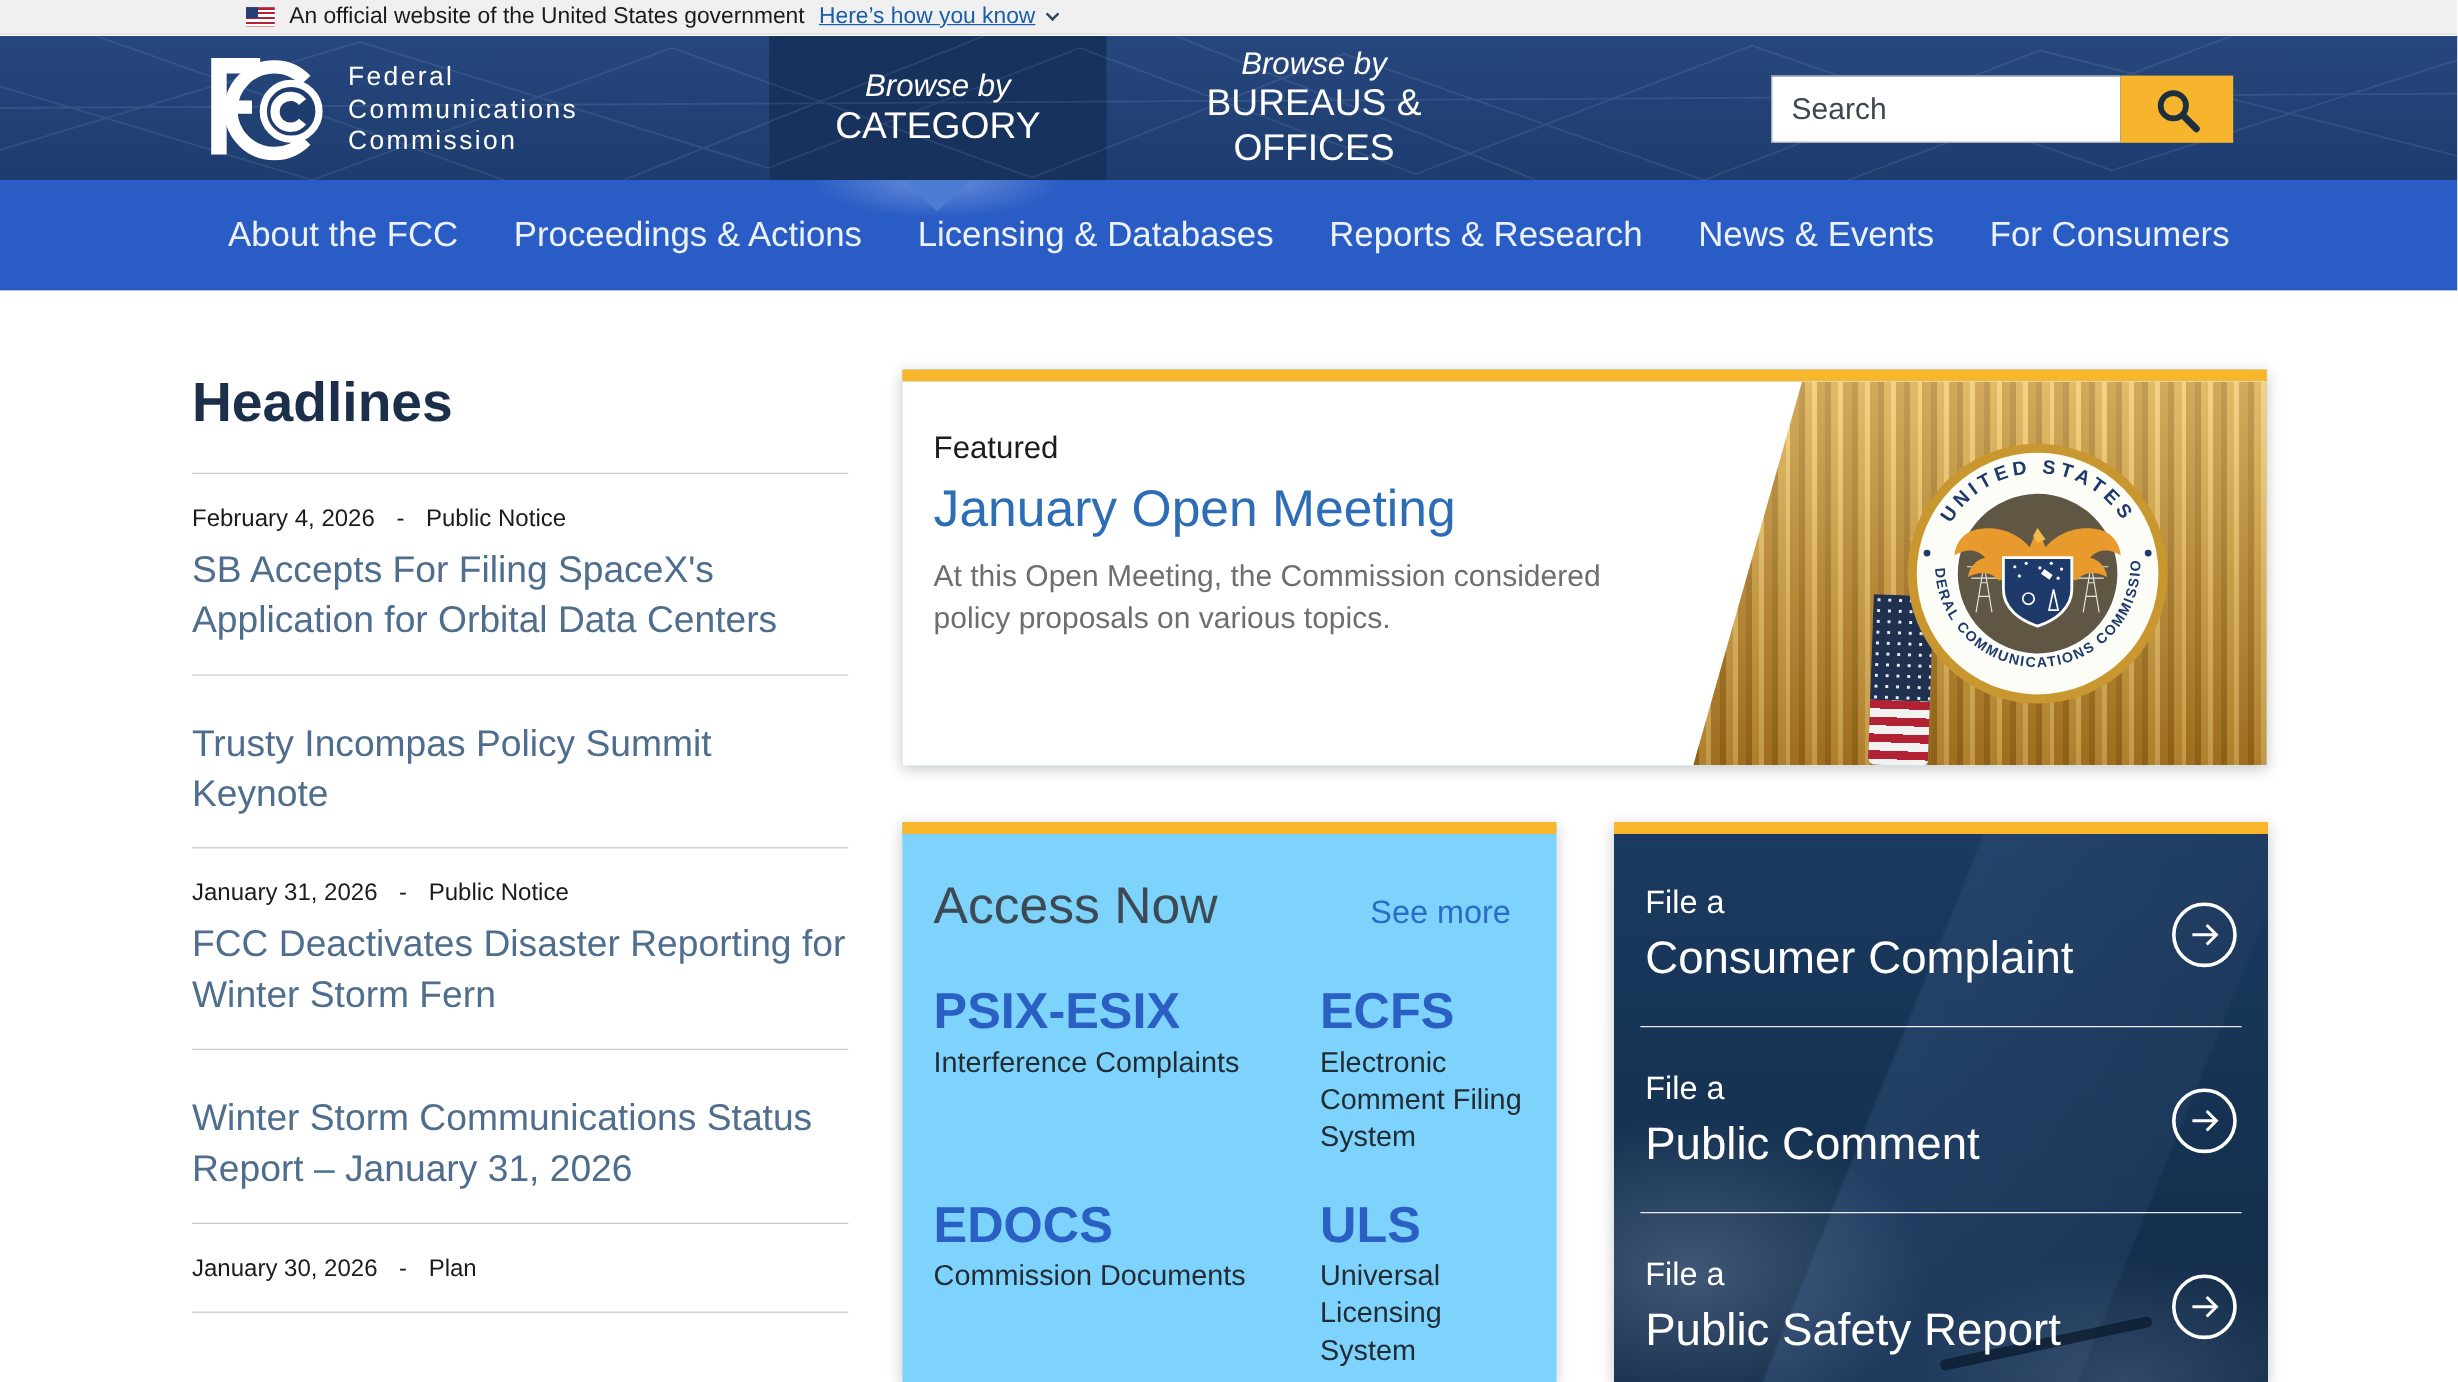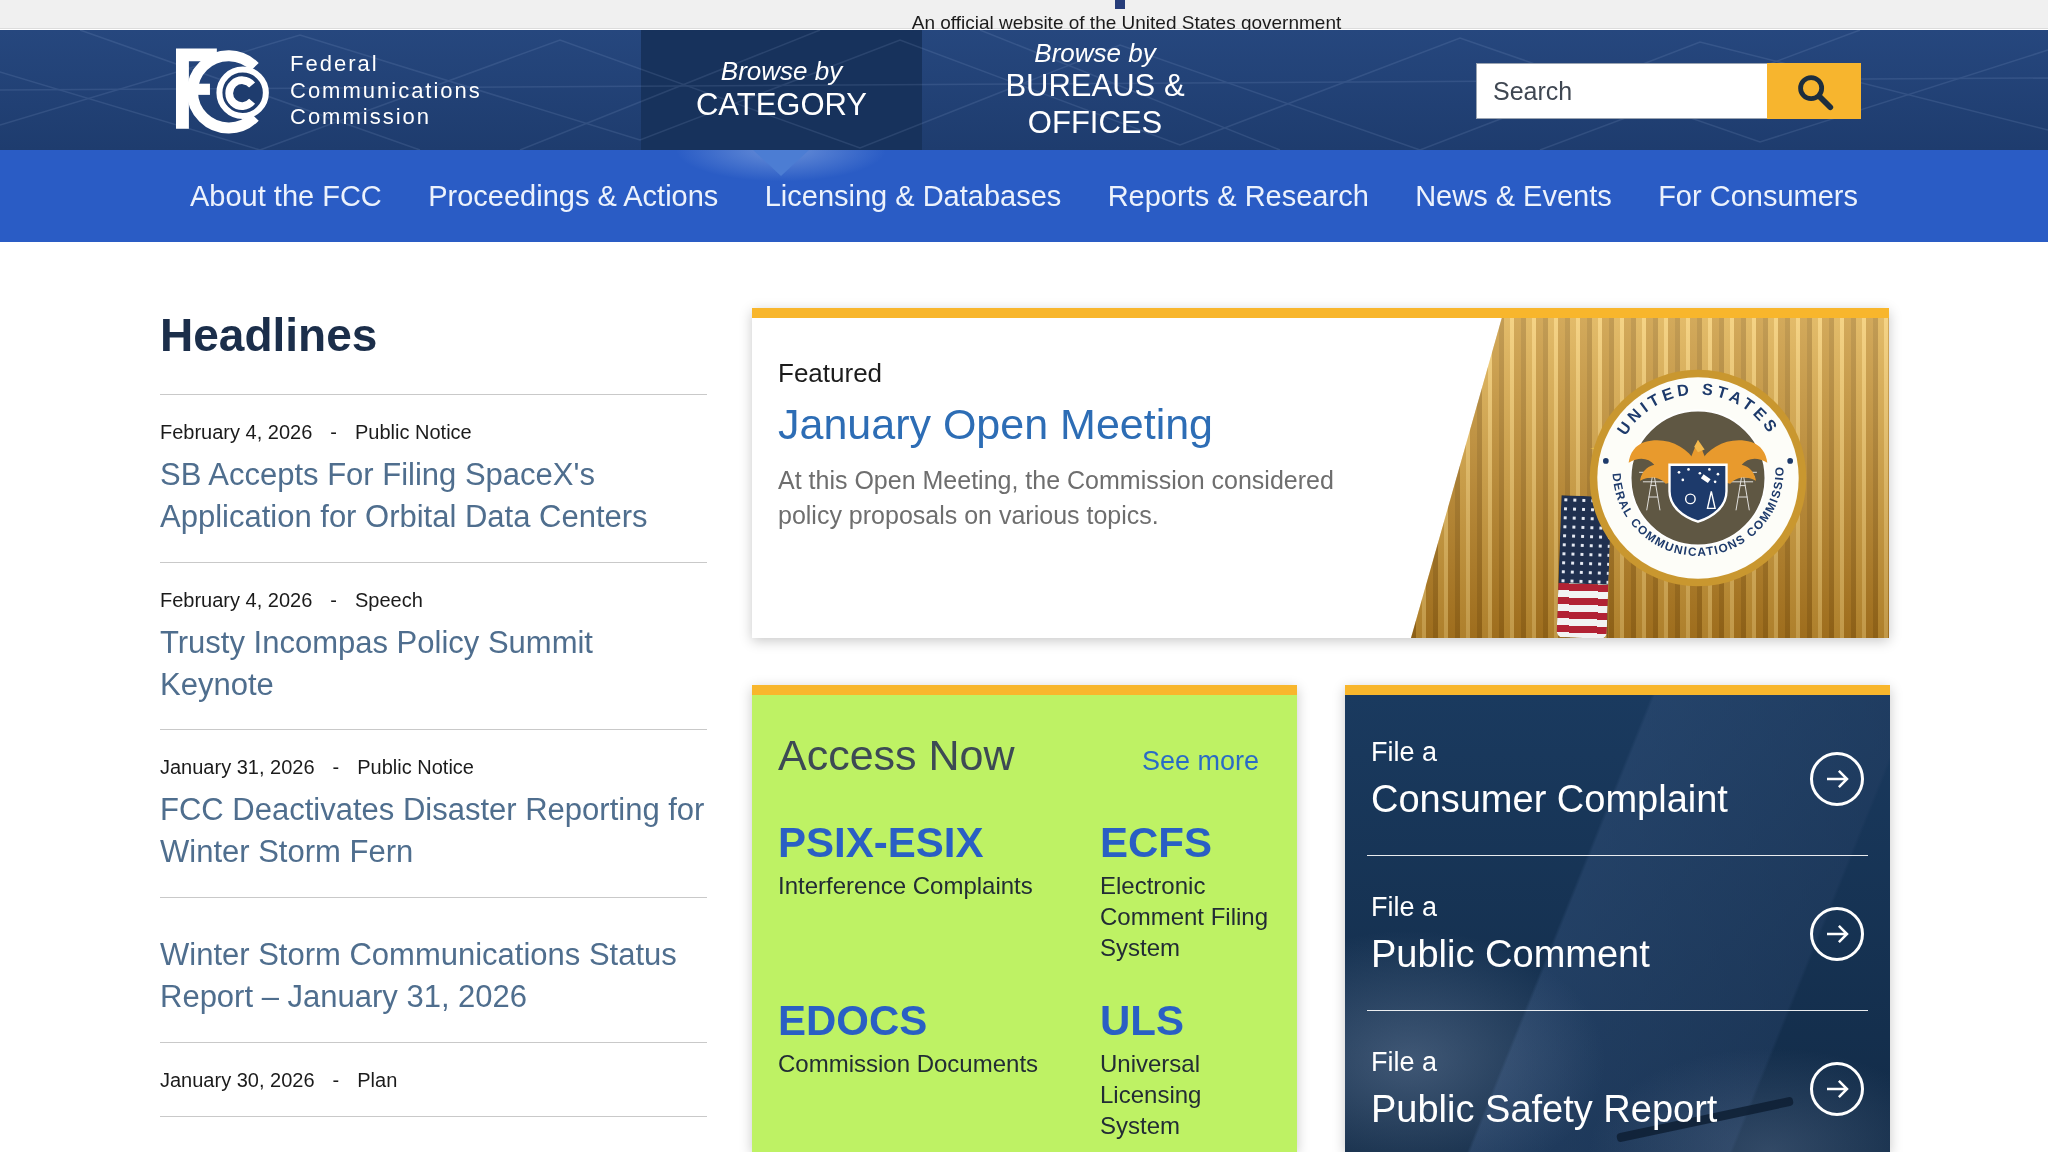--- a/index.html
+++ b/index.html
@@ -3,21 +3,21 @@
 <meta charset="utf-8">
 <style>
   * { margin:0; padding:0; box-sizing:border-box; }
   body { font-family:"Liberation Sans", sans-serif; background:#fff; }
   .page { position:relative; width:2048px; height:1152px; background:#fff; overflow:hidden; }
 
   
   .banner { position:absolute; top:0; left:0; width:100%; height:29px;
     background:#f0f0f0; border-bottom:1px solid #dddddd;
     display:flex; align-items:center; padding-left:205px; gap:12px;
-    font-size:19px; color:#1b1b1b;flex-direction:column; }
+    font-size:19px; color:#1b1b1b; }
   .flag { position:relative; width:24px; height:16px; display:inline-block;
     background:repeating-linear-gradient(180deg,#b22234 0 2px,#fff 2px 4px); }
   .flag .canton { position:absolute; top:0; left:0; width:10px; height:9px; background:#273d7a; }
   .banner-link { color:#1a5dab; text-decoration:underline; display:inline-flex; align-items:center; gap:8px; cursor:pointer; }
   .chev { width:8px; height:8px; border-right:2px solid #30425a; border-bottom:2px solid #30425a;
     transform:rotate(45deg) translateY(-3px); display:inline-block; }
 
   
   .header { position:absolute; top:30px; left:0; width:100%; height:120px;
     background:linear-gradient(180deg,#26477e 0%,#1e3c6e 100%);padding-left:44px; }
@@ -54,21 +54,21 @@
   .headlines ul { list-style:none; }
   .headlines li { border-top:1px solid #c9c9c9; padding:26px 0 24px 0; }
   .headlines li:last-child { border-bottom:1px solid #c9c9c9; }
   .hl-meta { font-size:20px; color:#1b1b1b; }
   .hl-meta .dash { margin:0 18px; }
   .hl-link { display:block; margin-top:10px; font-size:31px; line-height:1.35; color:#4f6e8e;
     text-decoration:none; cursor:pointer; }
 
   
   .card-bar { height:10px; background:#f8b62c; }
-  .card { position:absolute; background:#bef264; box-shadow:0 3px 12px rgba(0,0,0,0.22); }
+  .card { position:absolute; background:#7dd3fc; box-shadow:0 3px 12px rgba(0,0,0,0.22); }
 
   
   .featured-card { left:752px; top:308px; width:1137px; height:330px; }
   .feat-body { position:relative; height:320px; background:#fff; overflow:hidden; }
   .feat-label { position:absolute; left:26px; top:40px; font-size:26px; color:#1c1c1c; }
   .feat-title { position:absolute; left:26px; top:82px; font-size:43px; color:#2d6db5; text-decoration:none; cursor:pointer; font-weight:400; }
   .feat-desc { position:absolute; left:26px; top:145px; width:600px; font-size:25px; line-height:1.38; color:#6e6e6e; }
   .feat-photo { position:absolute; right:0; top:0; width:478px; height:320px;
     clip-path:polygon(19% 0, 100% 0, 100% 100%, 0 100%);
     background:repeating-linear-gradient(90deg,#a8771f 0 5px,#d6a33c 5px 11px,#f0c564 11px 15px,#c08a28 15px 22px); }
@@ -189,21 +189,20 @@
   </nav>
 
   <section class="headlines">
     <h2>Headlines</h2>
     <ul>
       <li>
         <div class="hl-meta"><span>February 4, 2026</span><span class="dash">-</span><span>Public Notice</span></div>
         <a class="hl-link">SB Accepts For Filing SpaceX's Application for Orbital Data Centers</a>
       </li>
       <li>
-        <div class="hl-meta"><span>February 4, 2026</span><span class="dash">-</span><span>Speech</span></div>
         <a class="hl-link">Trusty Incompas Policy Summit Keynote</a>
       </li>
       <li>
         <div class="hl-meta"><span>January 31, 2026</span><span class="dash">-</span><span>Public Notice</span></div>
         <a class="hl-link">FCC Deactivates Disaster Reporting for Winter Storm Fern</a>
       </li>
       <li>
         <a class="hl-link">Winter Storm Communications Status Report – January 31, 2026</a>
       </li>
       <li>

